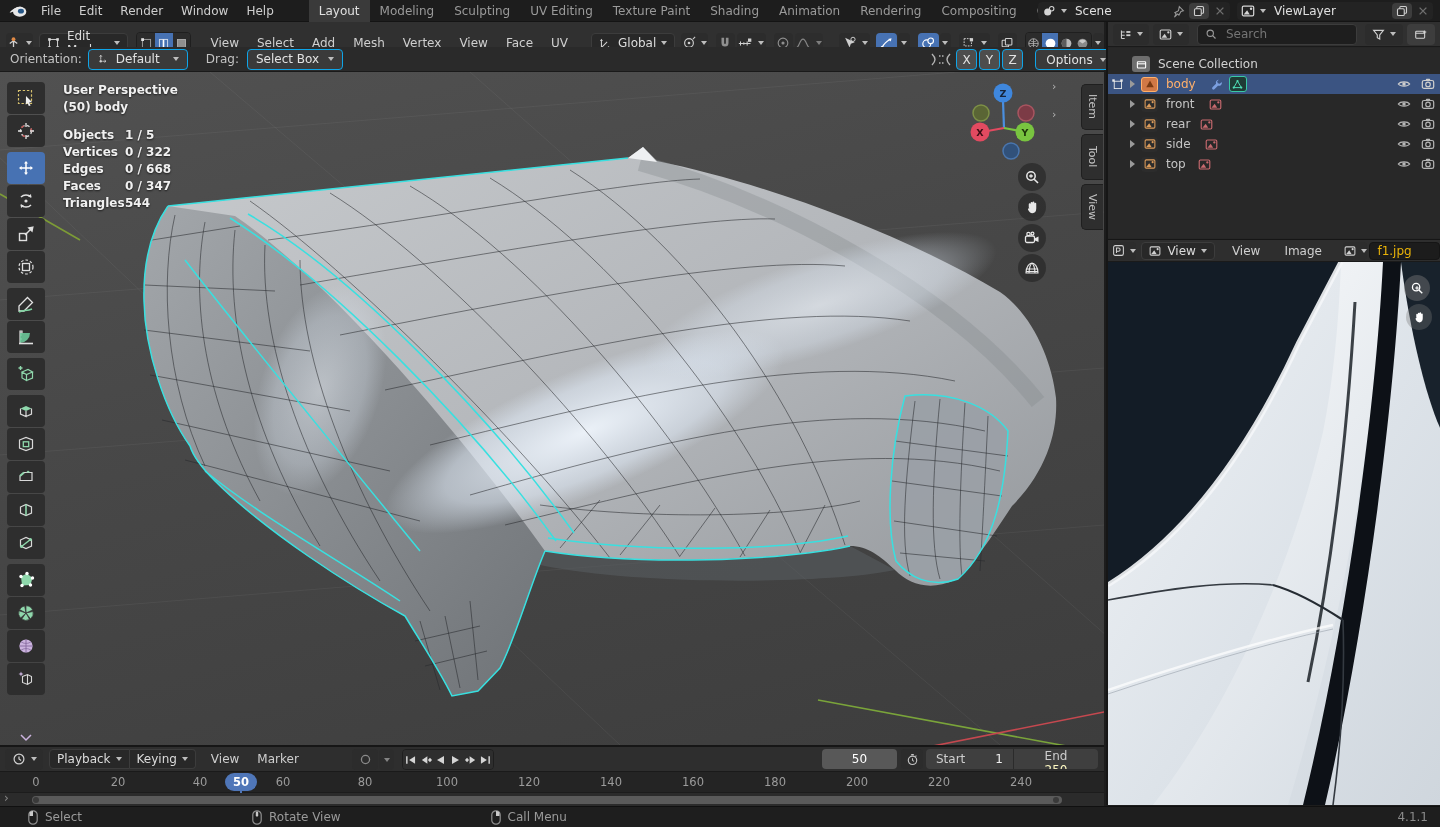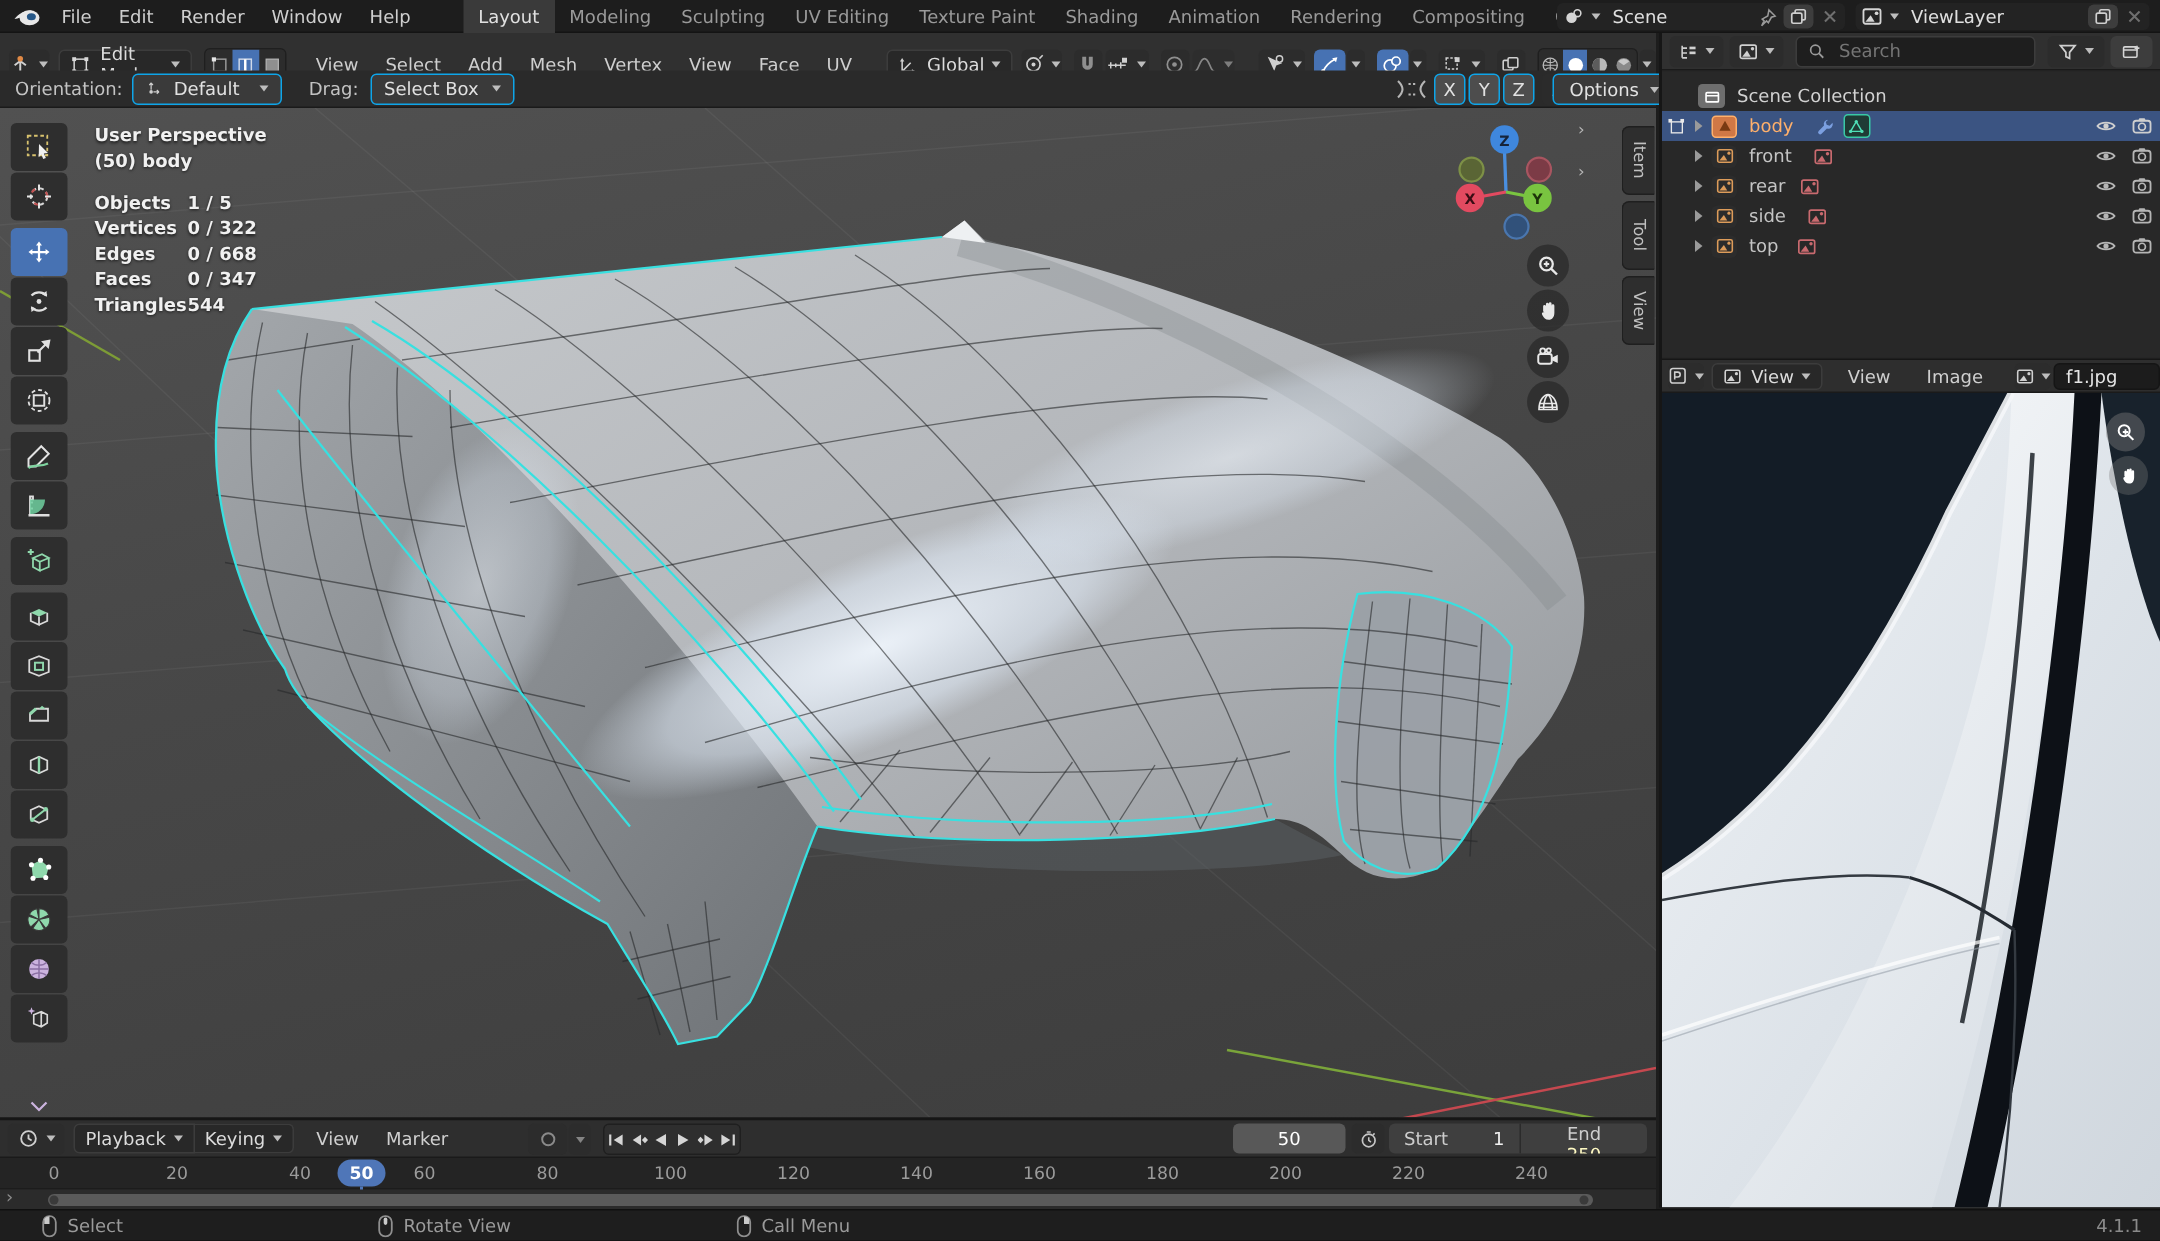--- a/index.html
+++ b/index.html
@@ -856,21 +856,21 @@
     </span>
     <span class="menu" style="margin-left:8px;">View</span>
     <span class="menu" style="margin-left:6px;">Image</span>
     <span class="iconbtn" style="width:34px;height:18px;margin-left:12px;">
       <svg width="12" height="12" style="color:#d0d0d0;">
             <use href="#sym-image"></use>
           </svg>
           <span class="caret"></span>
     </span>
     <span class="field" style="margin-left:2px;width:92px;height:18px;background:#1c1c1c;border-color:#151515;">
-      <span style="color:#e5e5e5;">f1.jpg</span>
+      <span style="color:#eab308;">f1.jpg</span>
     </span>
   </div>
 
   <div class="abs" style="left:0;top:22px;width:334px;height:543px;overflow:hidden;">
     <svg width="334" height="543" viewBox="0 0 334 543">
       <defs>
         <linearGradient id="bodywhite" x1="0" y1="0" x2="1" y2="1">
           <stop offset="0" stop-color="#f0f3f6"></stop>
               <stop offset="0.55" stop-color="#dde3e9"></stop>
               <stop offset="1" stop-color="#cfd6dd"></stop>

